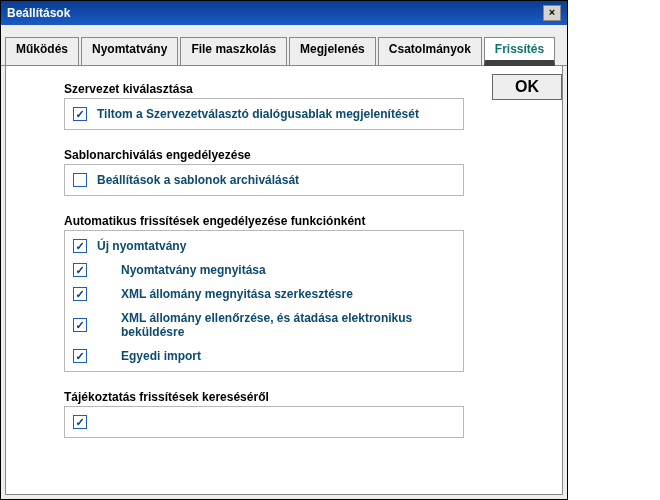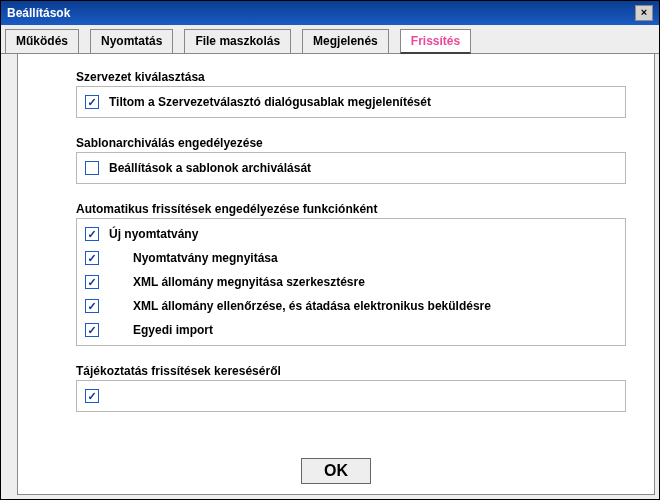--- a/index.html
+++ b/index.html
@@ -3,21 +3,21 @@
 <meta charset="utf-8">
 <style>
   * { box-sizing: border-box; }
   body {
     margin: 0;
     font-family: Arial, sans-serif;
     font-size: 12px;
     background: #fff;
   }
   .window {
-    width: 660px;
+    width: 568px;
     height: 500px;
     border: 1px solid #000;
     display: flex;
     flex-direction: column;
     background: #eee;
   }
   .titlebar {
     background: linear-gradient(to bottom, #0a3d91, #1a5bc4);
     color: #fff;
     font-weight: bold;
@@ -36,41 +36,41 @@
     font-size: 11px;
     line-height: 13px;
     text-align: center;
     font-family: sans-serif;
     cursor: pointer;
     font-weight: bold;
   }
   .tabs {
     display: flex;
     background: #eee;
-    padding: 4px 4px 0 4px;
-    gap: 12px;
+    padding: 12px 4px 0 4px;
+    gap: 3px;
     border-bottom: 1px solid #888;
   }
   .tab {
     padding: 4px 10px 4px 10px;
     background: #eee;
     border: 1px solid #888;
     border-bottom: none;
     margin-right: -1px;
     font-size: 12px;
     position: relative;
     cursor: pointer;
     font-weight: bold;
     color: #000;
   }
   .tab.active {
     background: #fff;
-    color: #ec4899;
+    color: #0f766e;
     z-index: 2;
-    border-bottom: 2px solid #404040;
+    border-bottom: 6px solid #404040;
     margin-bottom: -1px;
   }
   .group {
     margin-bottom: 18px;
   }
   .group-title {
     font-weight: bold;
     font-size: 12px;
     margin-bottom: 2px;
     color: #000;
@@ -103,36 +103,36 @@
   .cb.checked::after {
     content: "✓";
     color: #0a3d91;
     font-size: 11px;
     font-weight: bold;
     line-height: 1;
   }
   .row-label {
     font-weight: bold;
     font-size: 12px;
-    color: #000000;
+    color: #0c4a6e;
   }
   .ok-btn {
     padding: 3px 22px;
     font-weight: bold;
     font-size: 16px;
     border: 1px solid #666;
     background: #eee;
     cursor: pointer;
   }
   .content-wrap{
     flex:1;
     display:flex;
-    flex-direction:column;
+    flex-direction:row;
     background:#fff;
-    margin:0 4px 4px 16px;
+    margin:0 4px 4px 4px;
     border:1px solid #888;
     border-top:none;
   }
   .content-inner{
     flex:1;
     padding:16px 28px 8px 58px;
   }
   .footer-inner{
     text-align:center;
     padding:8px 0 10px 0;
@@ -142,23 +142,24 @@
 <body>
 
 <div class="window">
   <div class="titlebar">
     <span>Beállítások</span>
     <span class="close-btn">×</span>
   </div>
 
   <div class="tabs">
     <div class="tab">Működés</div>
-    <div class="tab">Nyomtatás</div>
+    <div class="tab">Nyomtatvány</div>
     <div class="tab">File maszkolás</div>
     <div class="tab">Megjelenés</div>
+    <div class="tab">Csatolmányok</div>
     <div class="tab active">Frissítés</div>
   </div>
 
   <div class="content-wrap">
     <div class="content-inner">
 
       <div class="group">
         <div class="group-title">Szervezet kiválasztása</div>
         <div class="group-box">
           <div class="row">

